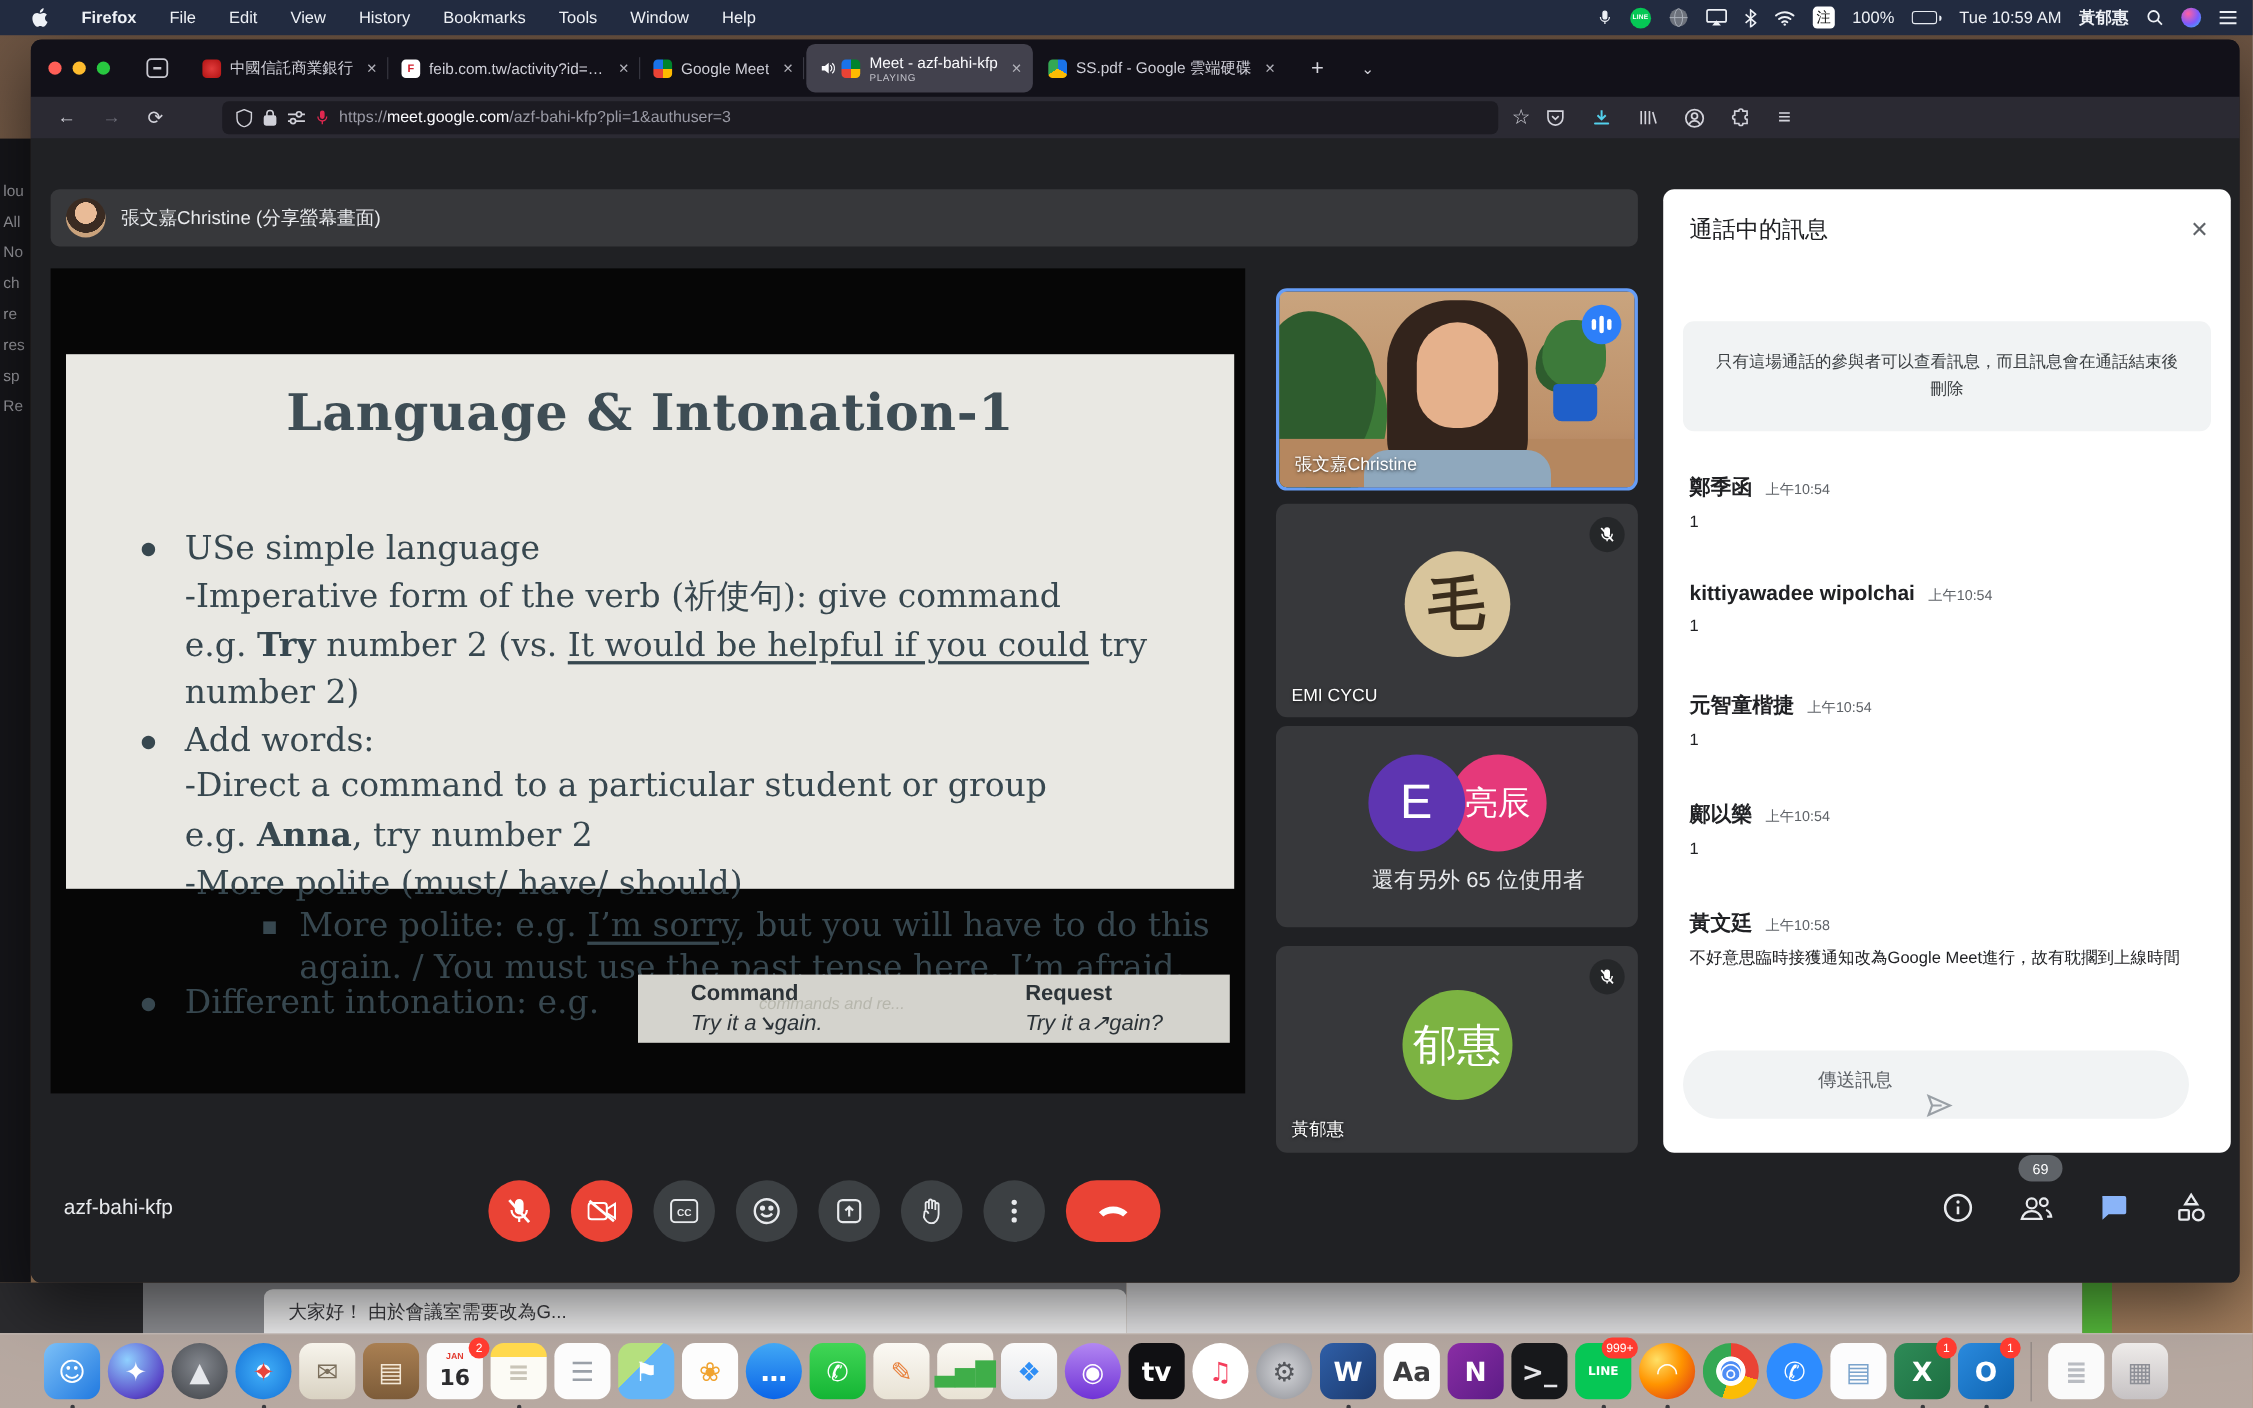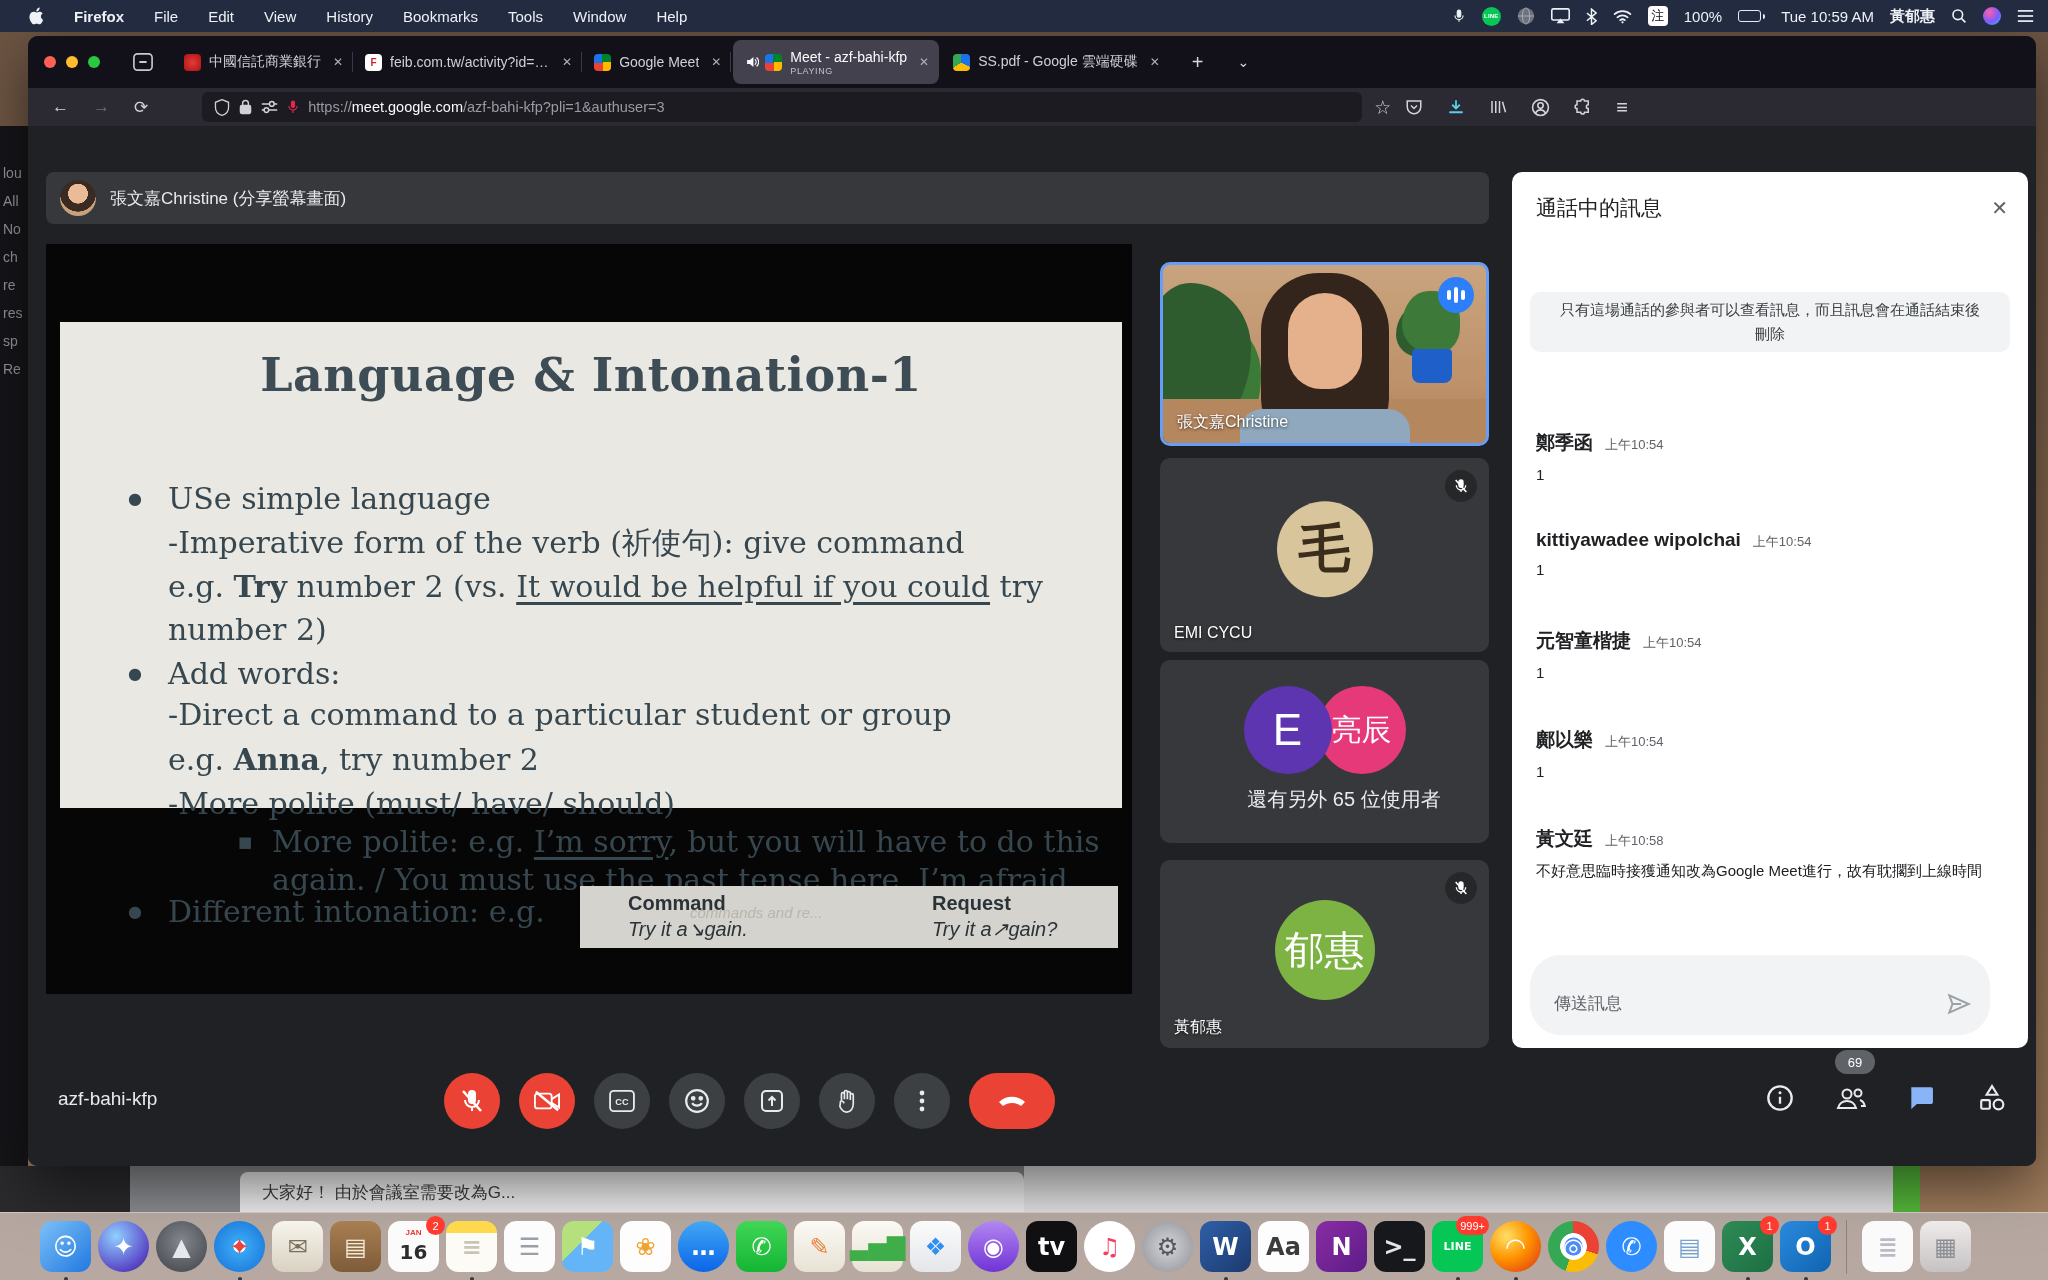--- a/index.html
+++ b/index.html
@@ -152,29 +152,29 @@
     border-radius:50%; background:#7cb342; display:flex; align-items:center; justify-content:center;
     color:#fff; font-size:40px; }
 
   
   .chat { position:absolute; left:1484px; top:46px; width:516px; height:876px; background:#fff;
     border-radius:10px; color:#202124; }
   .chat-head { position:absolute; left:24px; right:20px; top:22px; display:flex; align-items:center; }
   .chat-title { font-size:21px; color:#202124; }
   .chat-close { margin-left:auto; color:#5f6368; font-size:20px; cursor:pointer; }
   .chat-notice { position:absolute; left:18px; top:120px; width:480px; background:#f1f3f4; border-radius:10px;
-    padding:6px 30px; font-size:15px; line-height:1.6; color:#3c4043; text-align:center; }
+    padding:26px 30px; font-size:15px; line-height:1.6; color:#3c4043; text-align:center; }
   .chat-msgs { position:absolute; left:24px; top:258px; width:468px; }
   .msg { position:absolute; left:0; width:100%; }
   .msg .m-head { display:flex; align-items:baseline; gap:12px; }
   .msg .m-name { font-weight:bold; font-size:19px; color:#202124; }
   .msg .m-time { font-size:13px; color:#5f6368; }
   .msg .m-text { margin-top:8px; font-size:15px; line-height:1.5; color:#202124; }
-  .chat-input { position:absolute; left:18px; top:783px; width:460px; height:80px; background:#f1f3f4;
-    border-radius:31px; display:flex; align-items:center; padding:17px 18px 0 24px; }
+  .chat-input { position:absolute; left:18px; top:783px; width:460px; height:62px; background:#f1f3f4;
+    border-radius:31px; display:flex; align-items:center; padding:17px 18px 0 24px;flex-direction:column; }
   .chat-input input { flex:1; border:none; background:transparent; outline:none; font-size:17px;
     color:#202124; font-family:"Liberation Sans", sans-serif; }
   .chat-input input::placeholder { color:#5f6368; }
 
   
   .meeting-code { position:absolute; left:30px; top:962px; color:#e8eaed; font-size:19px; }
   .controls { position:absolute; left:0; top:947px; width:1443px; display:flex; justify-content:center; gap:19px; }
   .ctl { width:56px; height:56px; border-radius:50%; background:#3c4043; display:flex; align-items:center;
     justify-content:center; cursor:pointer; flex:0 0 auto; }
   .ctl.red { background:#ea4335; }

